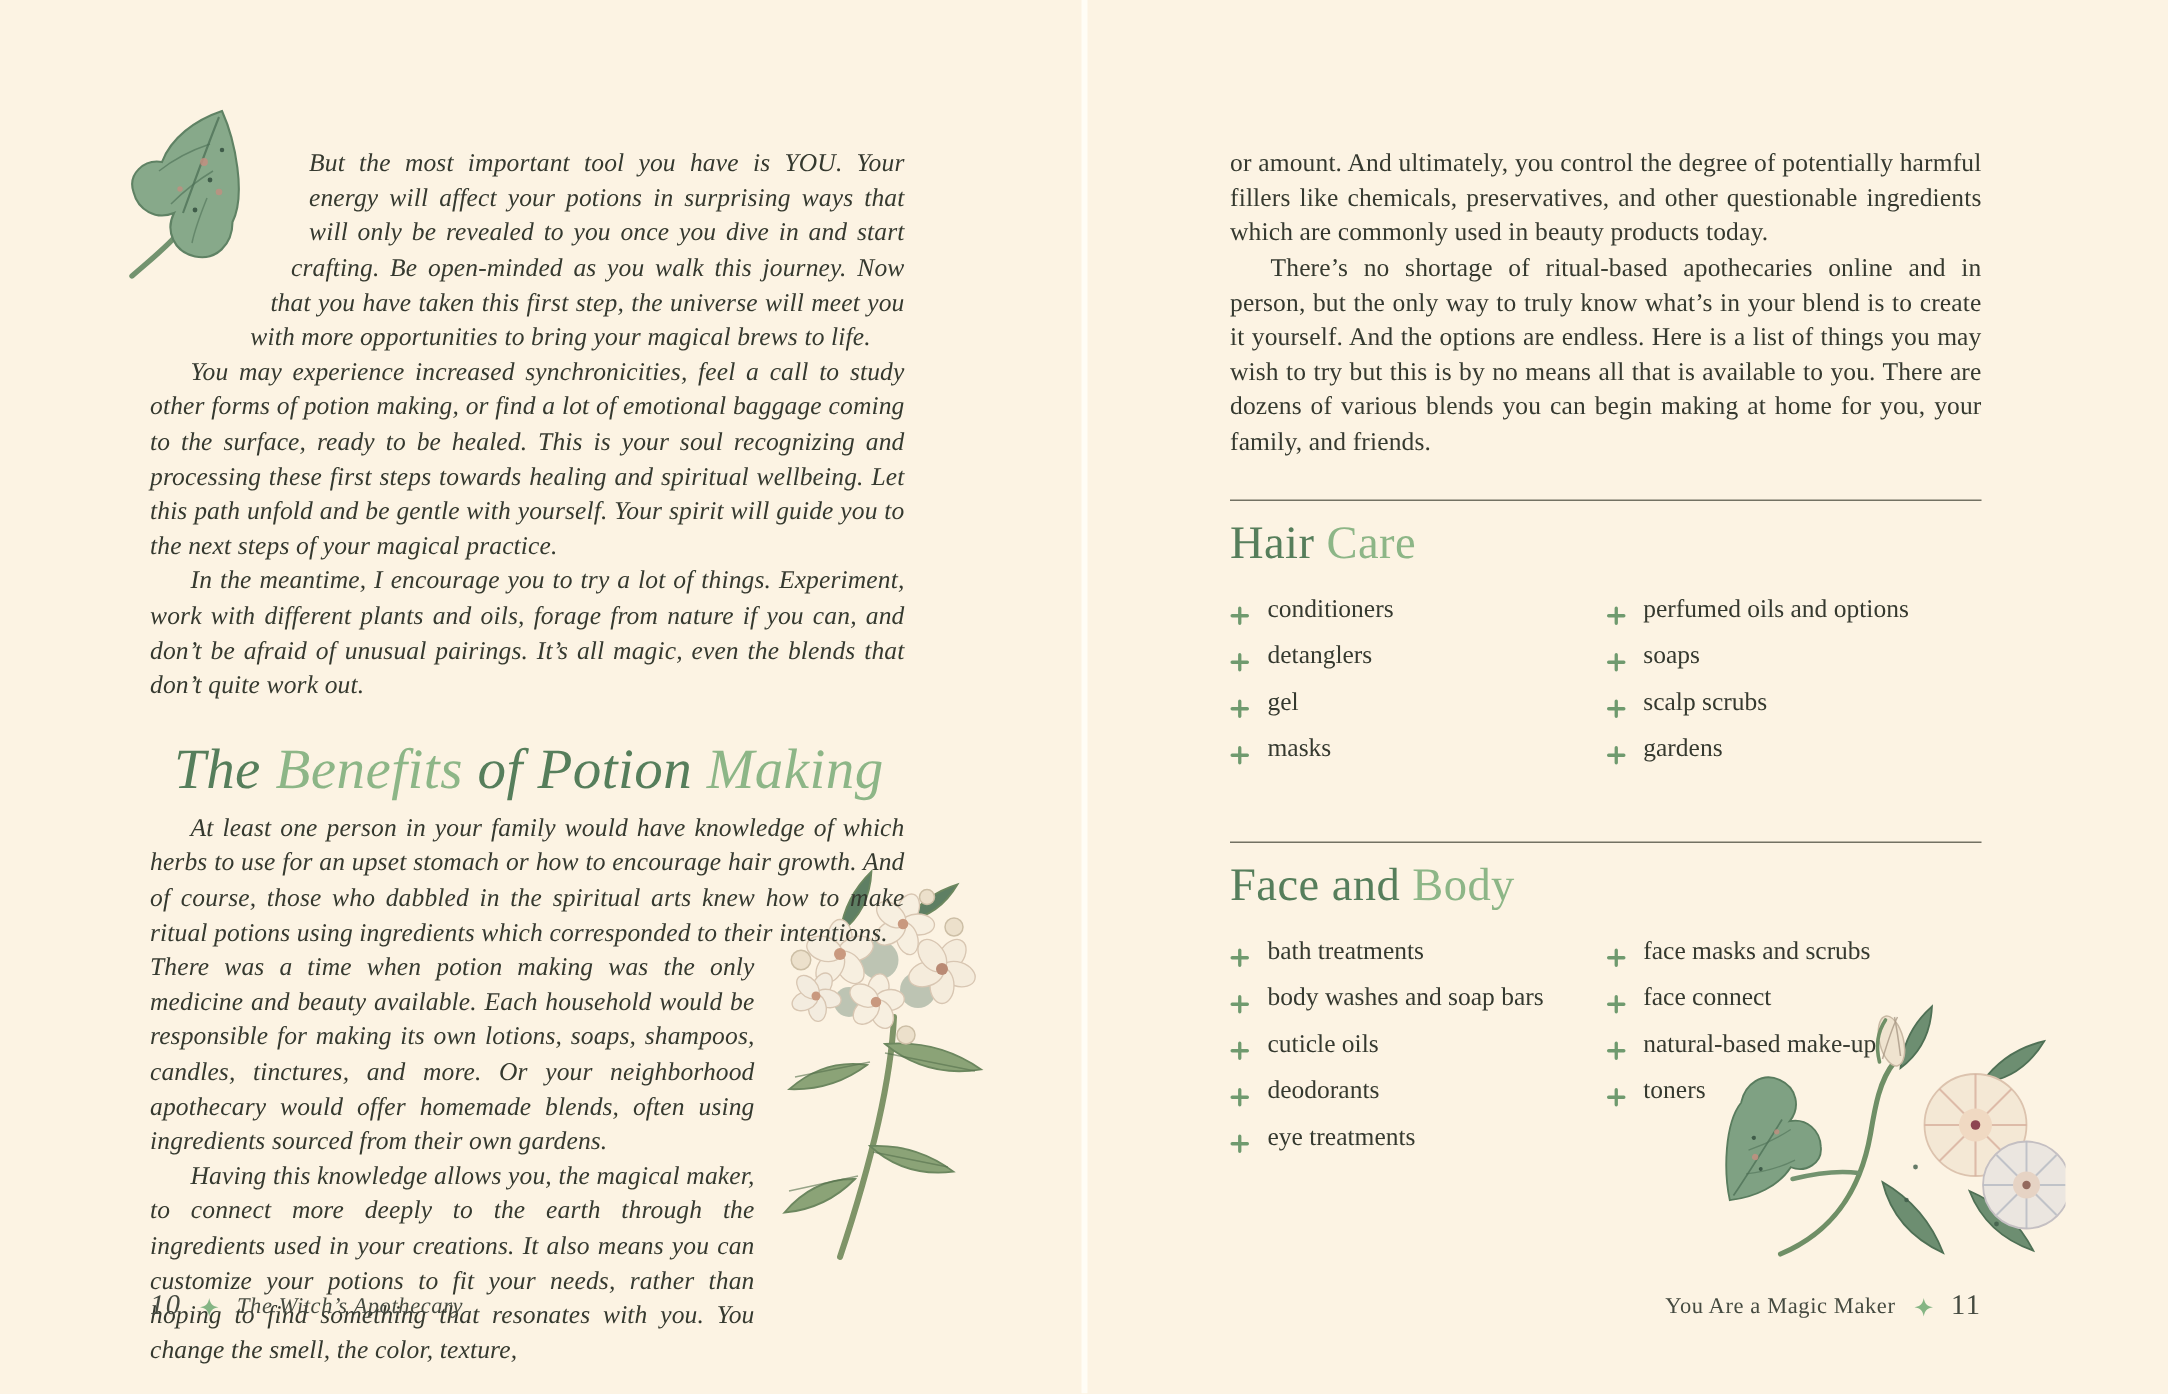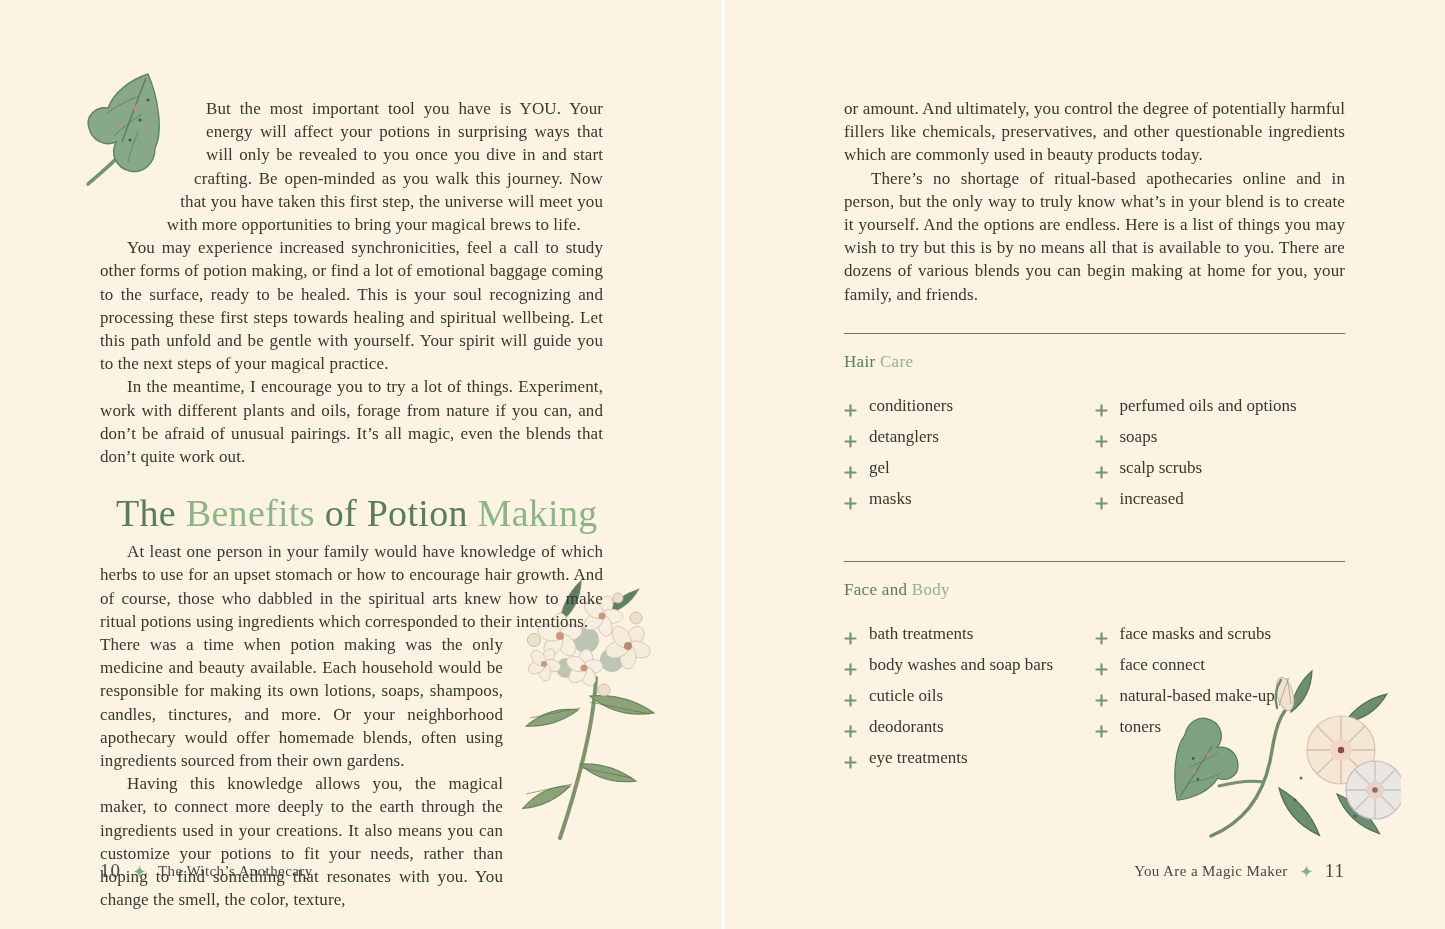--- a/index.html
+++ b/index.html
@@ -15,22 +15,22 @@
   html,body{margin:0;padding:0;}
   body{
     width:1445px;height:929px;overflow:hidden;
     background:var(--cream);
     font-family:"Liberation Serif", serif;
     color:var(--ink);
   }
   .spread{position:relative;width:1445px;height:929px;background:var(--cream);}
   .gutter{position:absolute;left:721px;top:0;width:4px;height:929px;background:#fffdf6;}
   .page{position:absolute;top:0;height:929px;}
-  .page-left{left:0;width:721px;}
-  .page-right{left:725px;width:720px;}
+  .page-left{left:0;width:721px;font-style:italic;}
+  .page-right{left:701px;width:720px;}
 
   .text-col{position:absolute;top:97px;}
   .page-left .text-col{left:100px;width:503px;}
   .page-right .text-col{left:119px;width:501px;}
 
   p.para{
     margin:0;
     font-size:17px;
     line-height:23.2px;
     text-align:justify;
@@ -52,21 +52,21 @@
   h1.chapter-heading{
     margin:27px 0 9px 16px;
     font-weight:normal;
     font-size:38px;
     line-height:36px;
     letter-spacing:.3px;
   }
   h2.list-heading{
     margin:13px 0 0 0;
     font-weight:normal;
-    font-size:17px;
+    font-size:31px;
     line-height:30px;
     letter-spacing:.3px;
   }
   .seg-dark{color:var(--green-dark);}
   .seg-light{color:var(--green-light);}
 
   hr.section-divider{
     border:none;border-top:1.4px solid var(--rule);
     margin:27px 0 0 0;opacity:.85;
   }
@@ -286,21 +286,21 @@
                 </svg>
               </span>
               <span class="li-label">scalp scrubs</span>
             </li>
             <li>
               <span class="bullet">
                 <svg width="13" height="13" viewBox="0 0 20 20">
                   <path d="M10 2.2 v15.6 M2.2 10 h15.6" fill="none" stroke="#6f9a6e" stroke-width="3.4" stroke-linecap="round"></path>
                 </svg>
               </span>
-              <span class="li-label">increased</span>
+              <span class="li-label">gardens</span>
             </li>
           </ul>
       </div>
 
       <hr class="section-divider gap-lg">
       <h2 class="list-heading"><span class="seg-dark">Face and </span><span class="seg-light">Body</span></h2>
       <div class="list-cols">
         <ul class="x-list list-col">
             <li>
               <span class="bullet">

